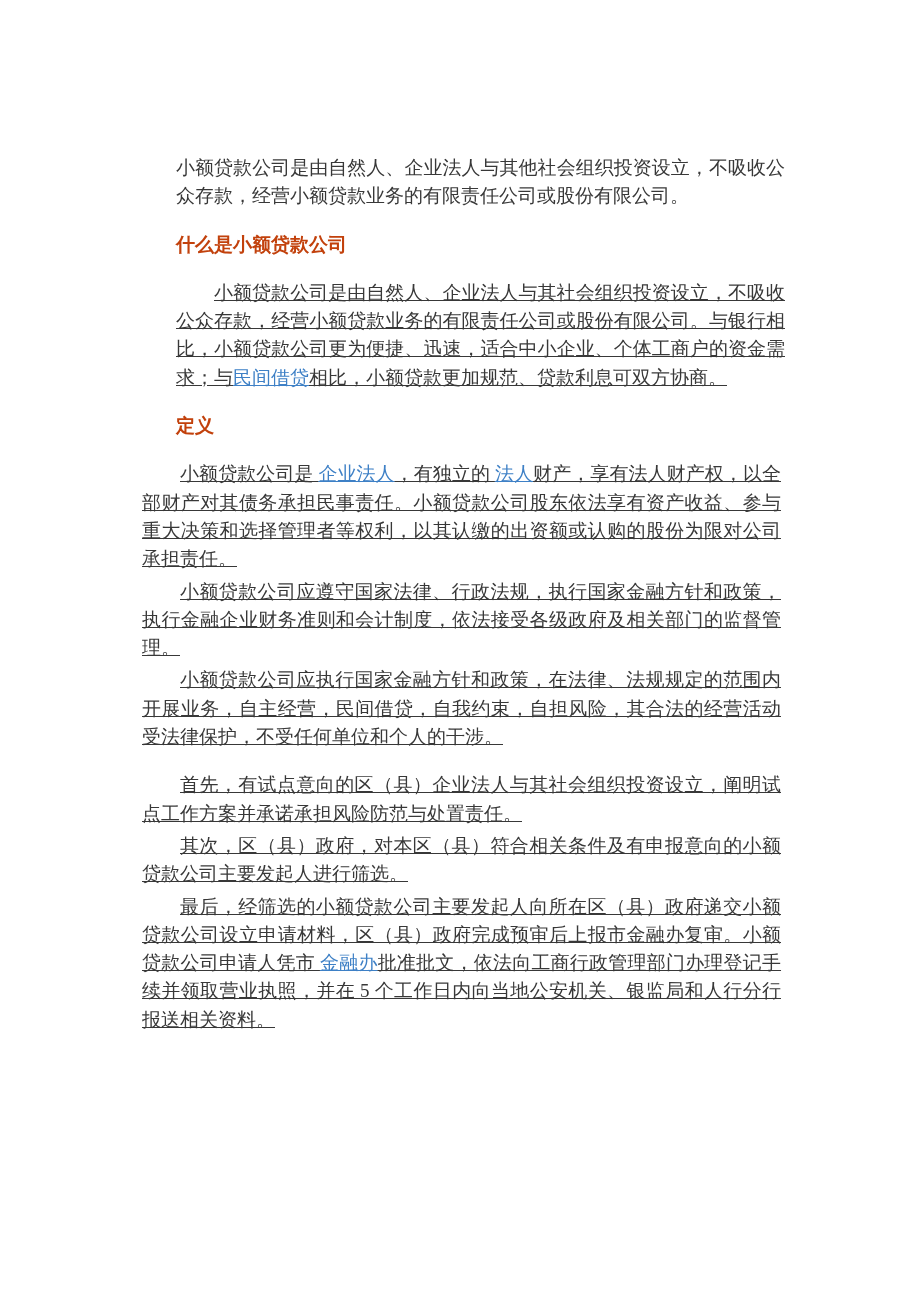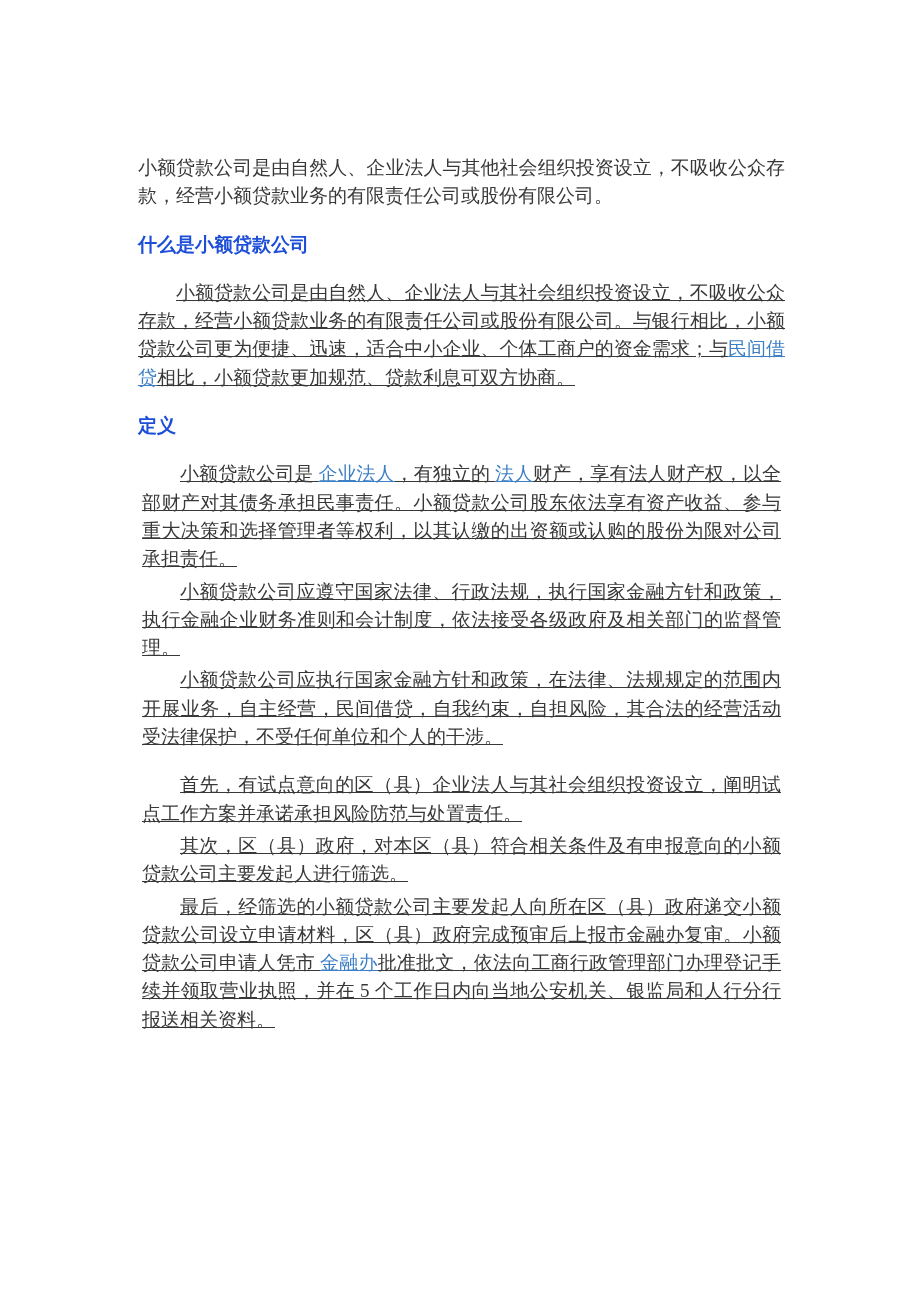--- a/index.html
+++ b/index.html
@@ -13,29 +13,30 @@
   }
   .page {
     width: 920px;
     height: 1302px;
     padding: 154px 135px 0 138px;
   }
   .page p, .page h2 {
     font-size: 19px;
     line-height: 28.3px;
     text-align: justify;
+    margin-left: 38px;
   }
   
   .page > p, .page > h2, .page > .para-group { margin-bottom: 20px; }
   .para-group p { margin: 4px; }
   h2 {
     font-family: Liberation Sans, sans-serif;
     font-weight: bold;
     font-size: 20px;
-    color: #1d4ed8;
+    color: #c2410c;
     text-align: left;
   }
   .indent { text-indent: 2em; text-decoration: underline; }
   a.doc-link {
     color: #3e80c6;
     text-decoration: underline;
     cursor: pointer;
   }
 </style>
 </head>

